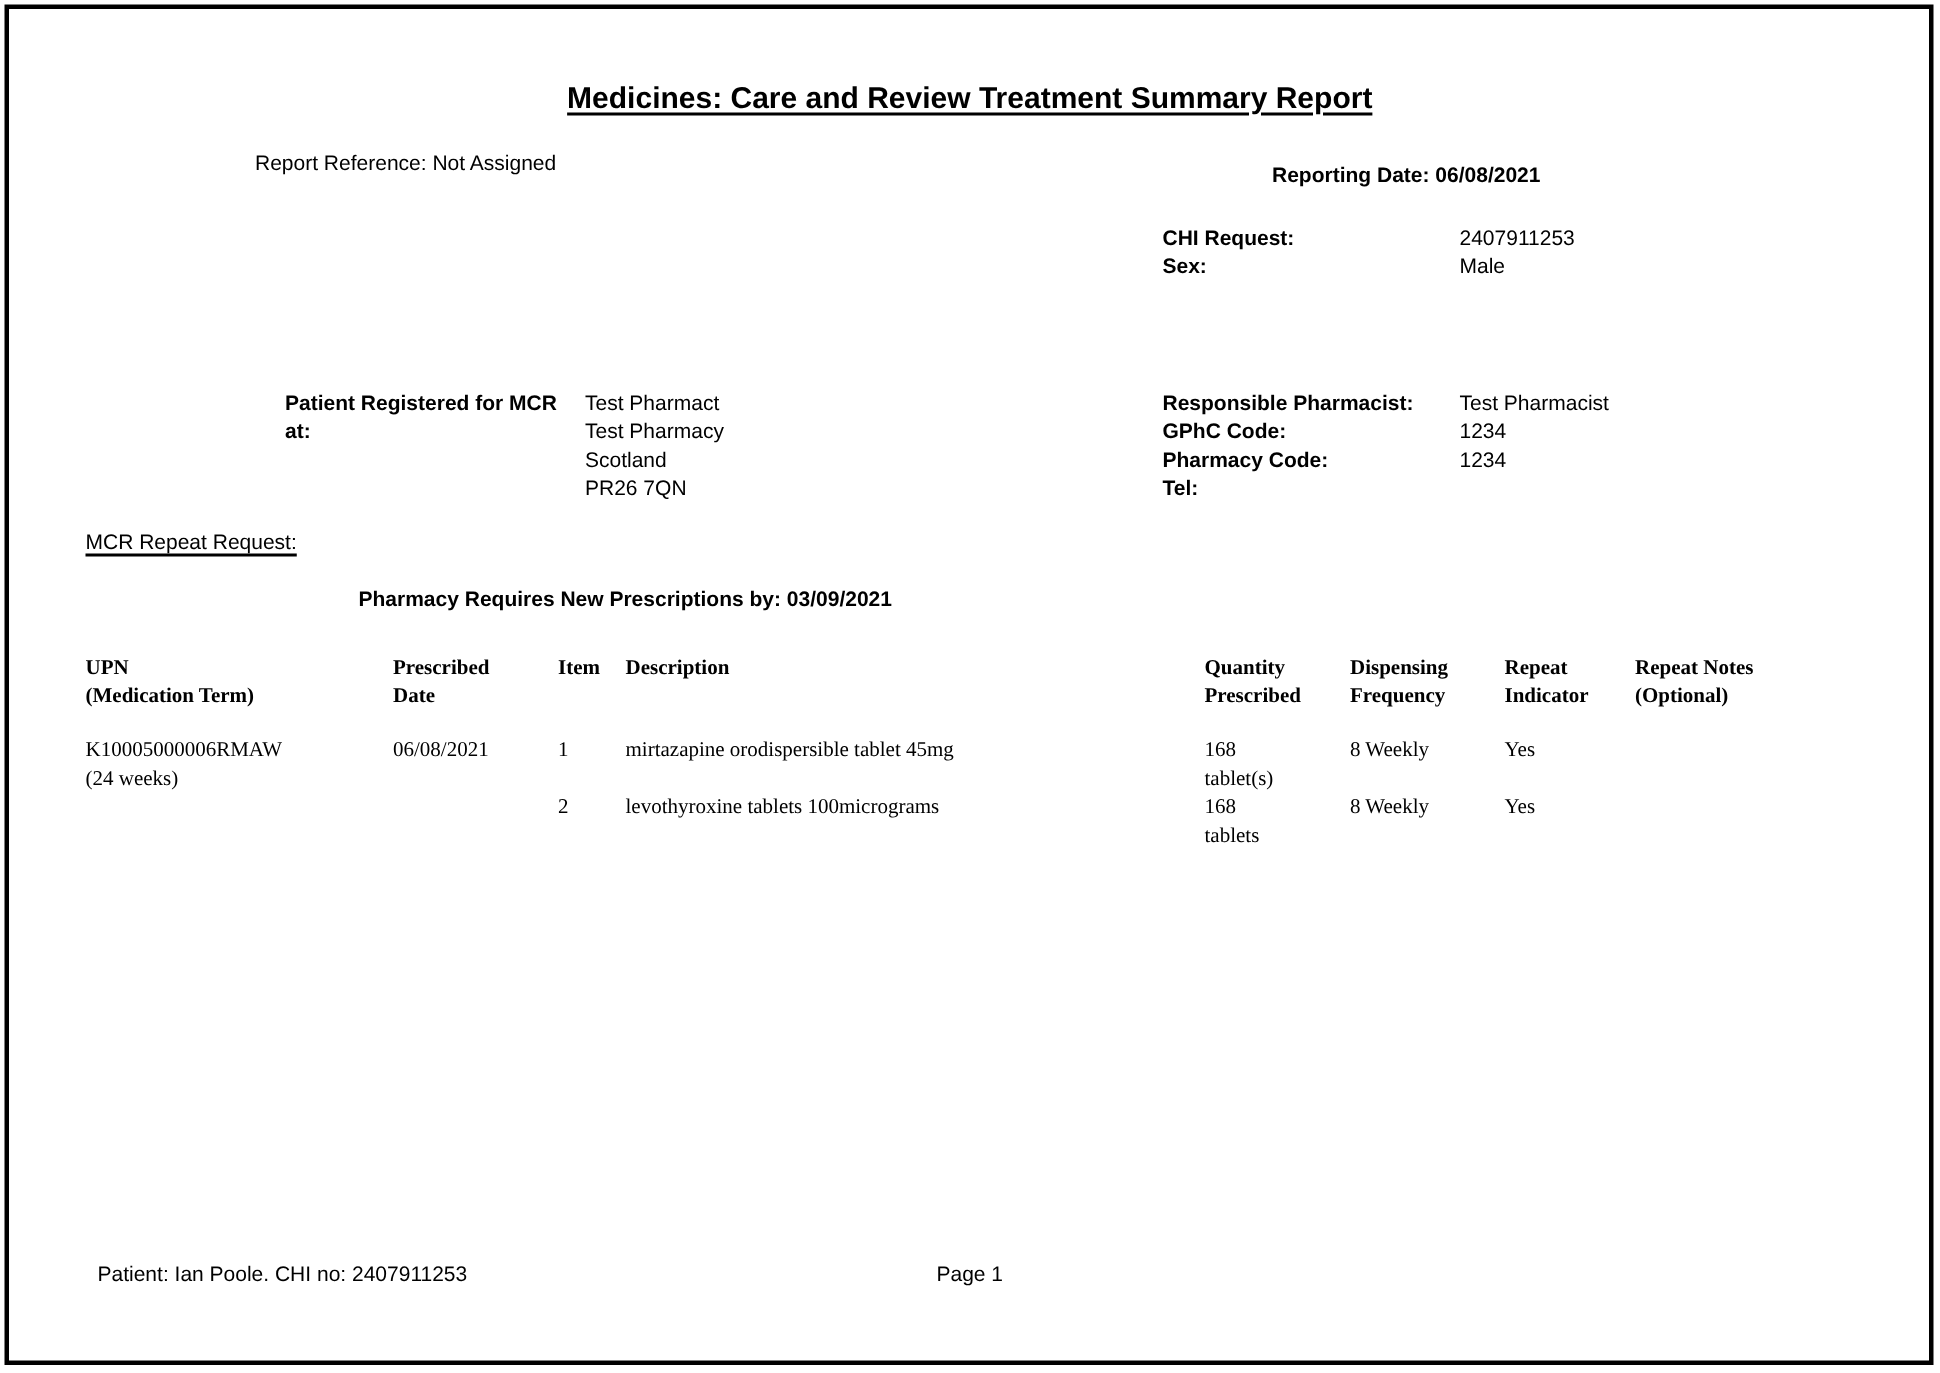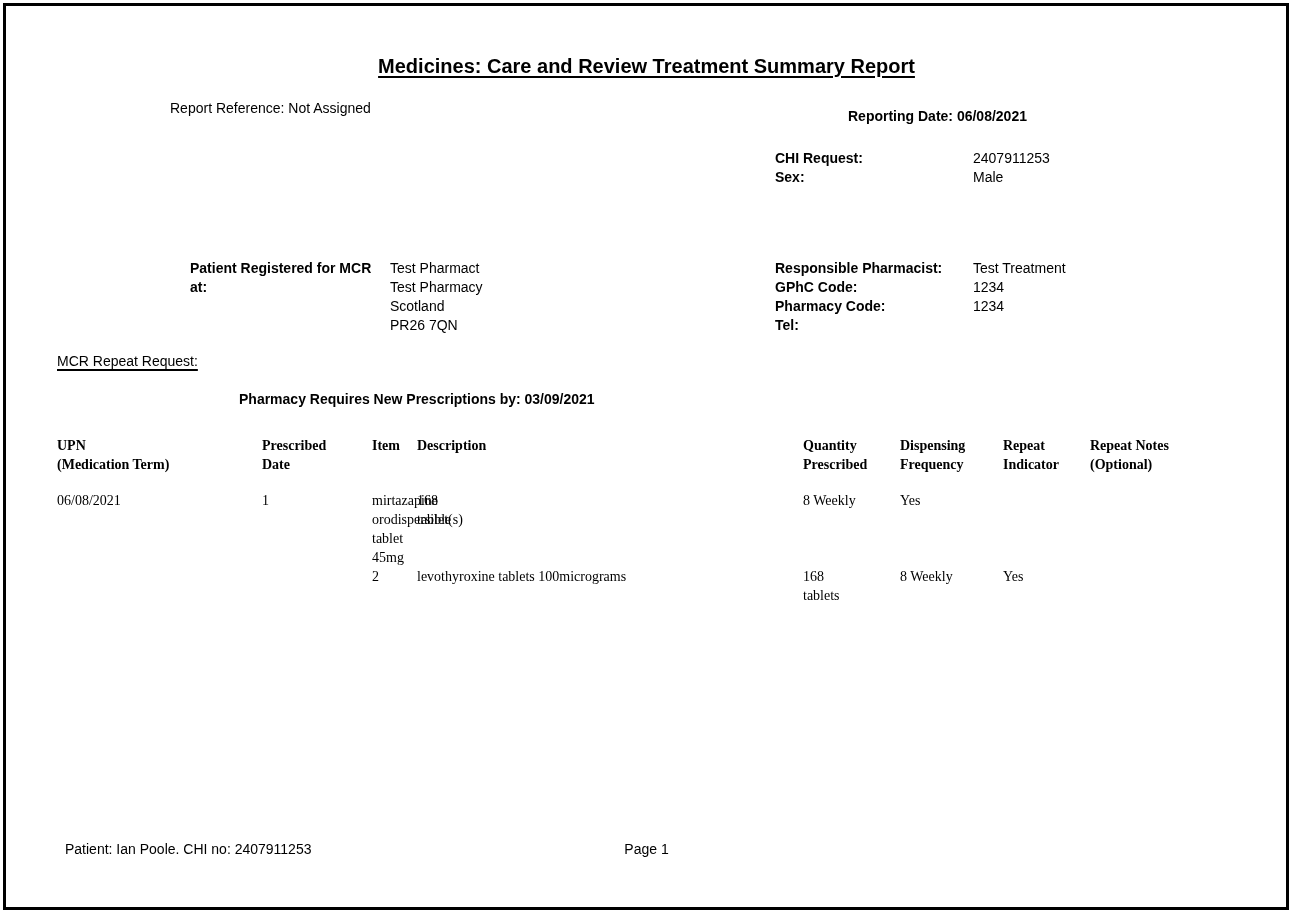--- a/index.html
+++ b/index.html
@@ -116,21 +116,21 @@
       <div>Test Pharmact</div>
       <div>Test Pharmacy</div>
       <div>Scotland</div>
       <div>PR26 7QN</div>
     </div>
   </div>
 
   <div class="fields-block pharm-block">
     <div class="fieldrow">
       <div class="flabel">Responsible Pharmacist:</div>
-      <div class="fvalue">Test Treatment</div>
+      <div class="fvalue">Test Pharmacist</div>
     </div>
     <div class="fieldrow">
       <div class="flabel">GPhC Code:</div>
       <div class="fvalue">1234</div>
     </div>
     <div class="fieldrow">
       <div class="flabel">Pharmacy Code:</div>
       <div class="fvalue">1234</div>
     </div>
     <div class="fieldrow">
@@ -172,20 +172,24 @@
         <div>Repeat</div>
         <div>Indicator</div>
       </div>
       <div>
         <div>Repeat Notes</div>
         <div>(Optional)</div>
       </div>
     </div>
 
     <div class="trow tbody-row first">
+      <div>
+        <div>K10005000006RMAW</div>
+        <div>(24 weeks)</div>
+      </div>
       <div>06/08/2021</div>
       <div>1</div>
       <div>mirtazapine orodispersible tablet 45mg</div>
       <div>
         <div>168</div>
         <div>tablet(s)</div>
       </div>
       <div>8 Weekly</div>
       <div>Yes</div>
       <div></div>

